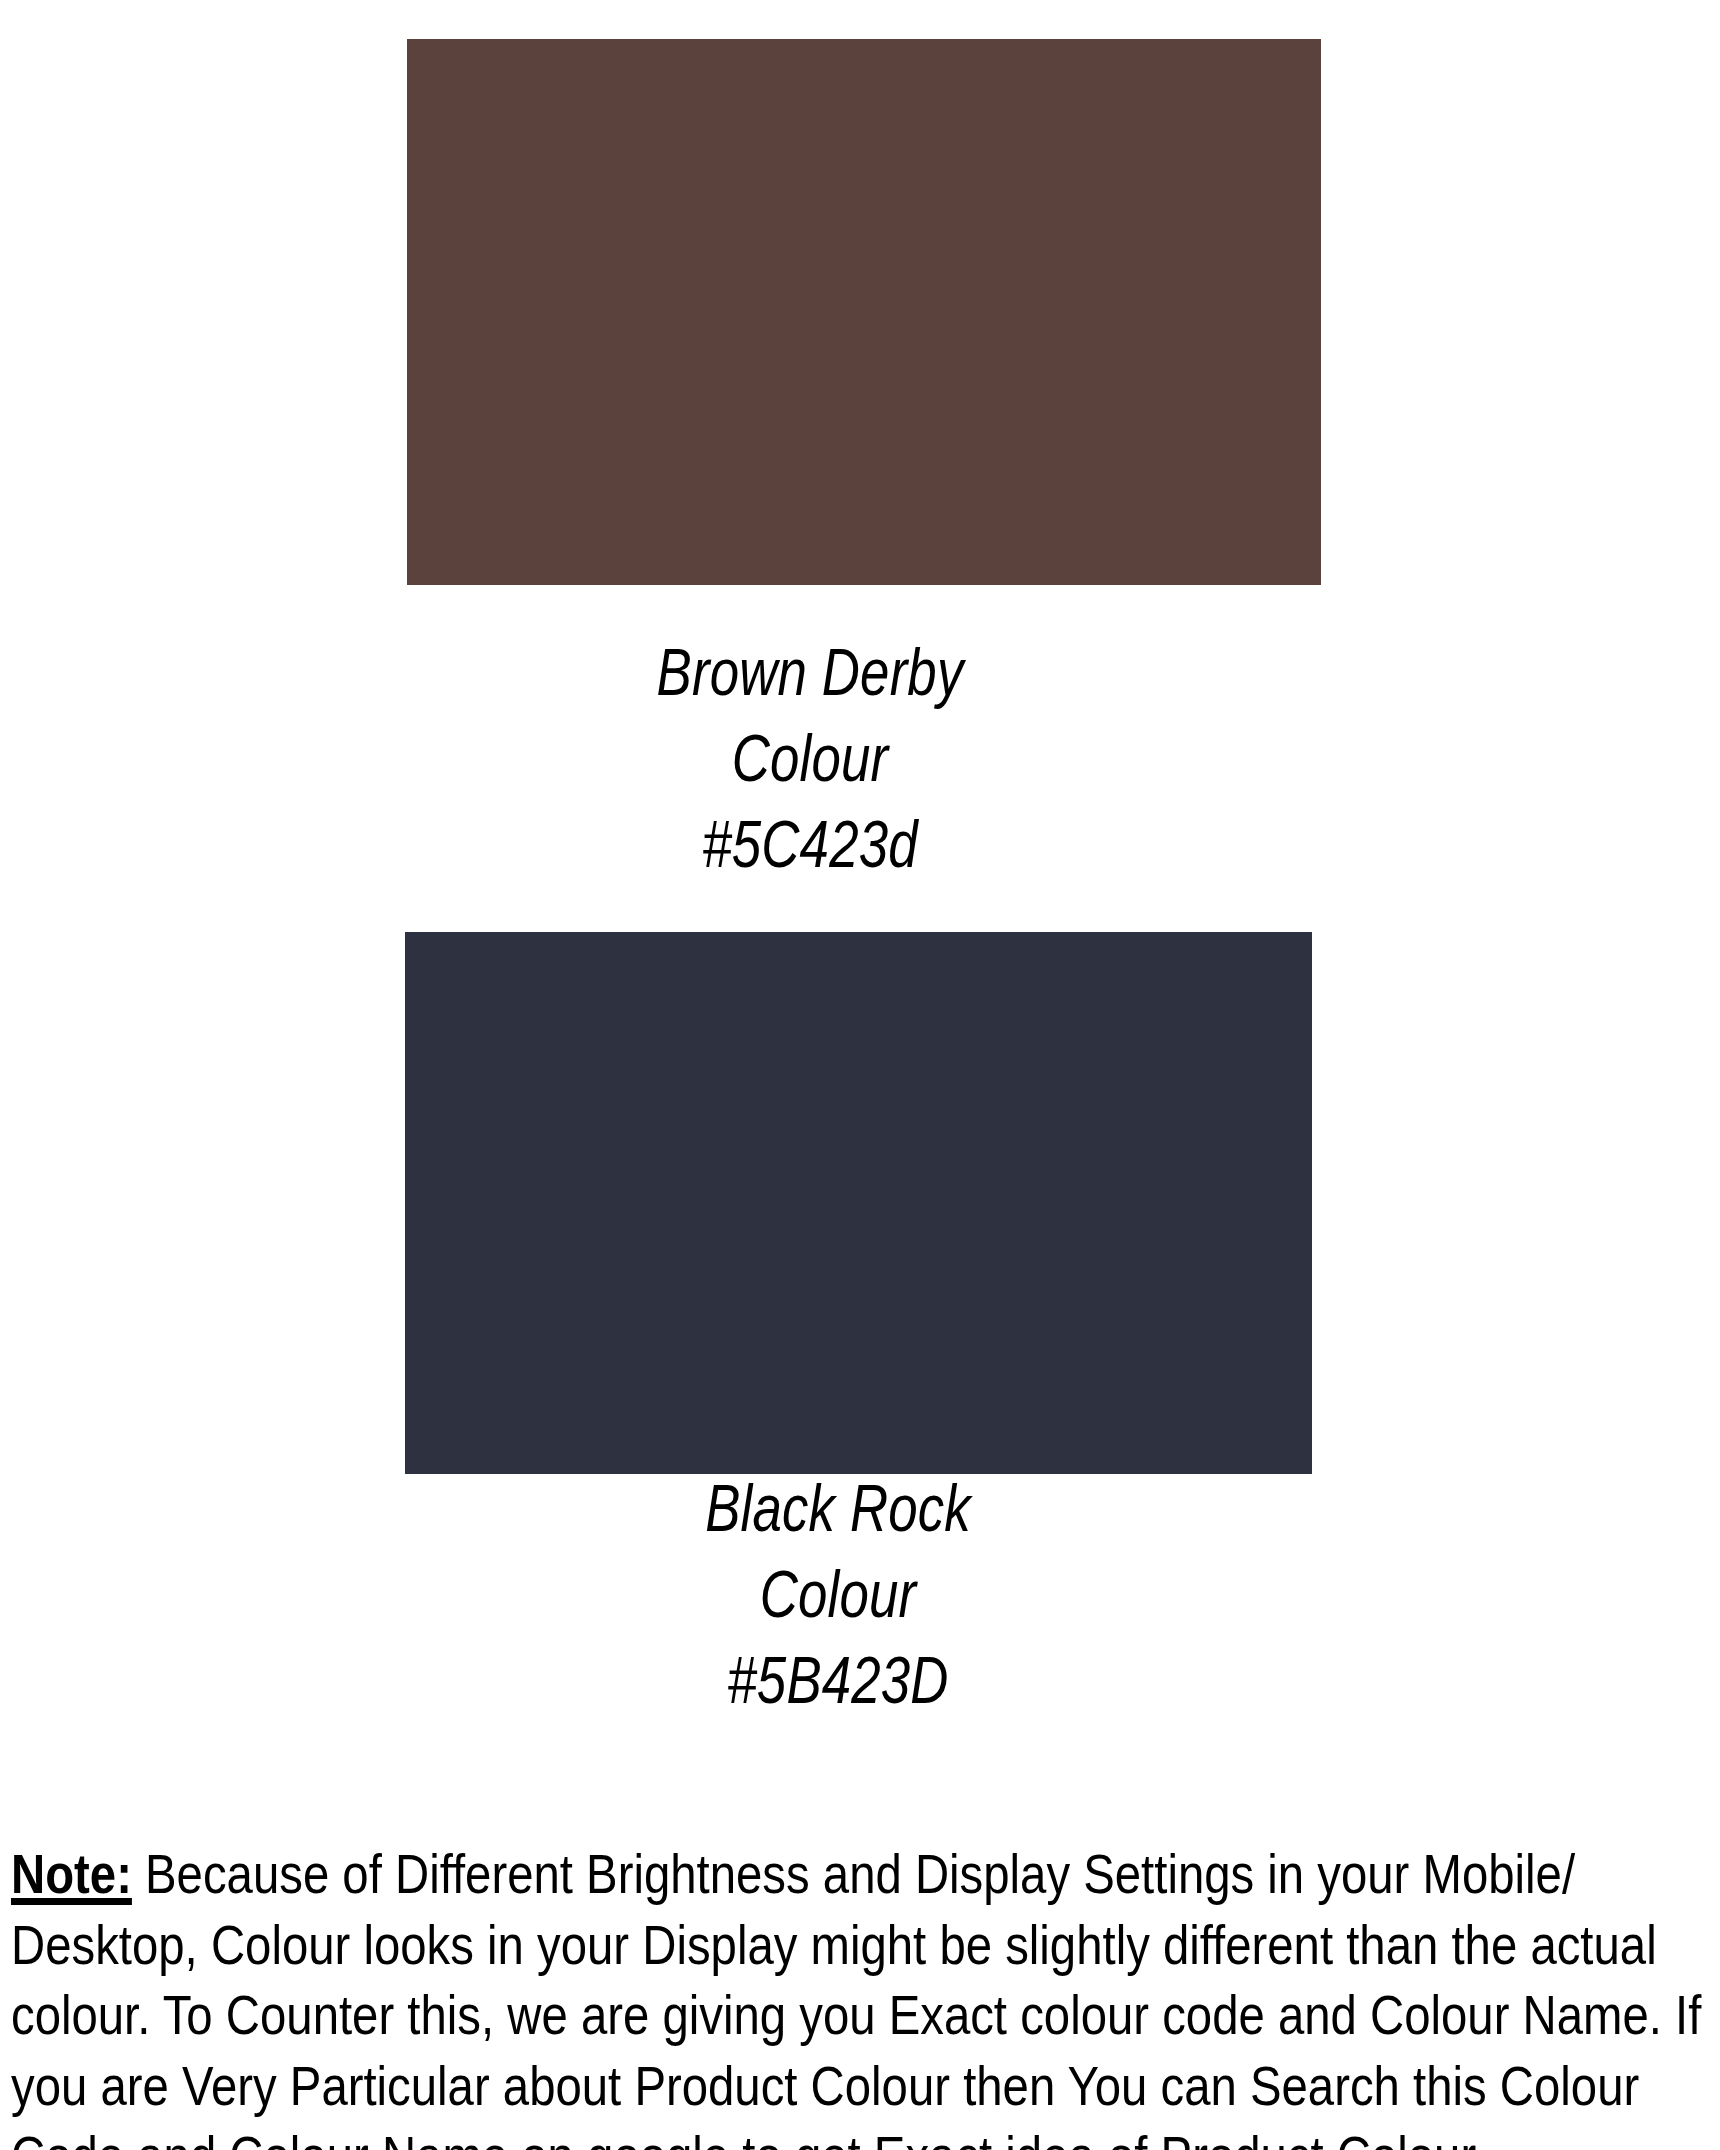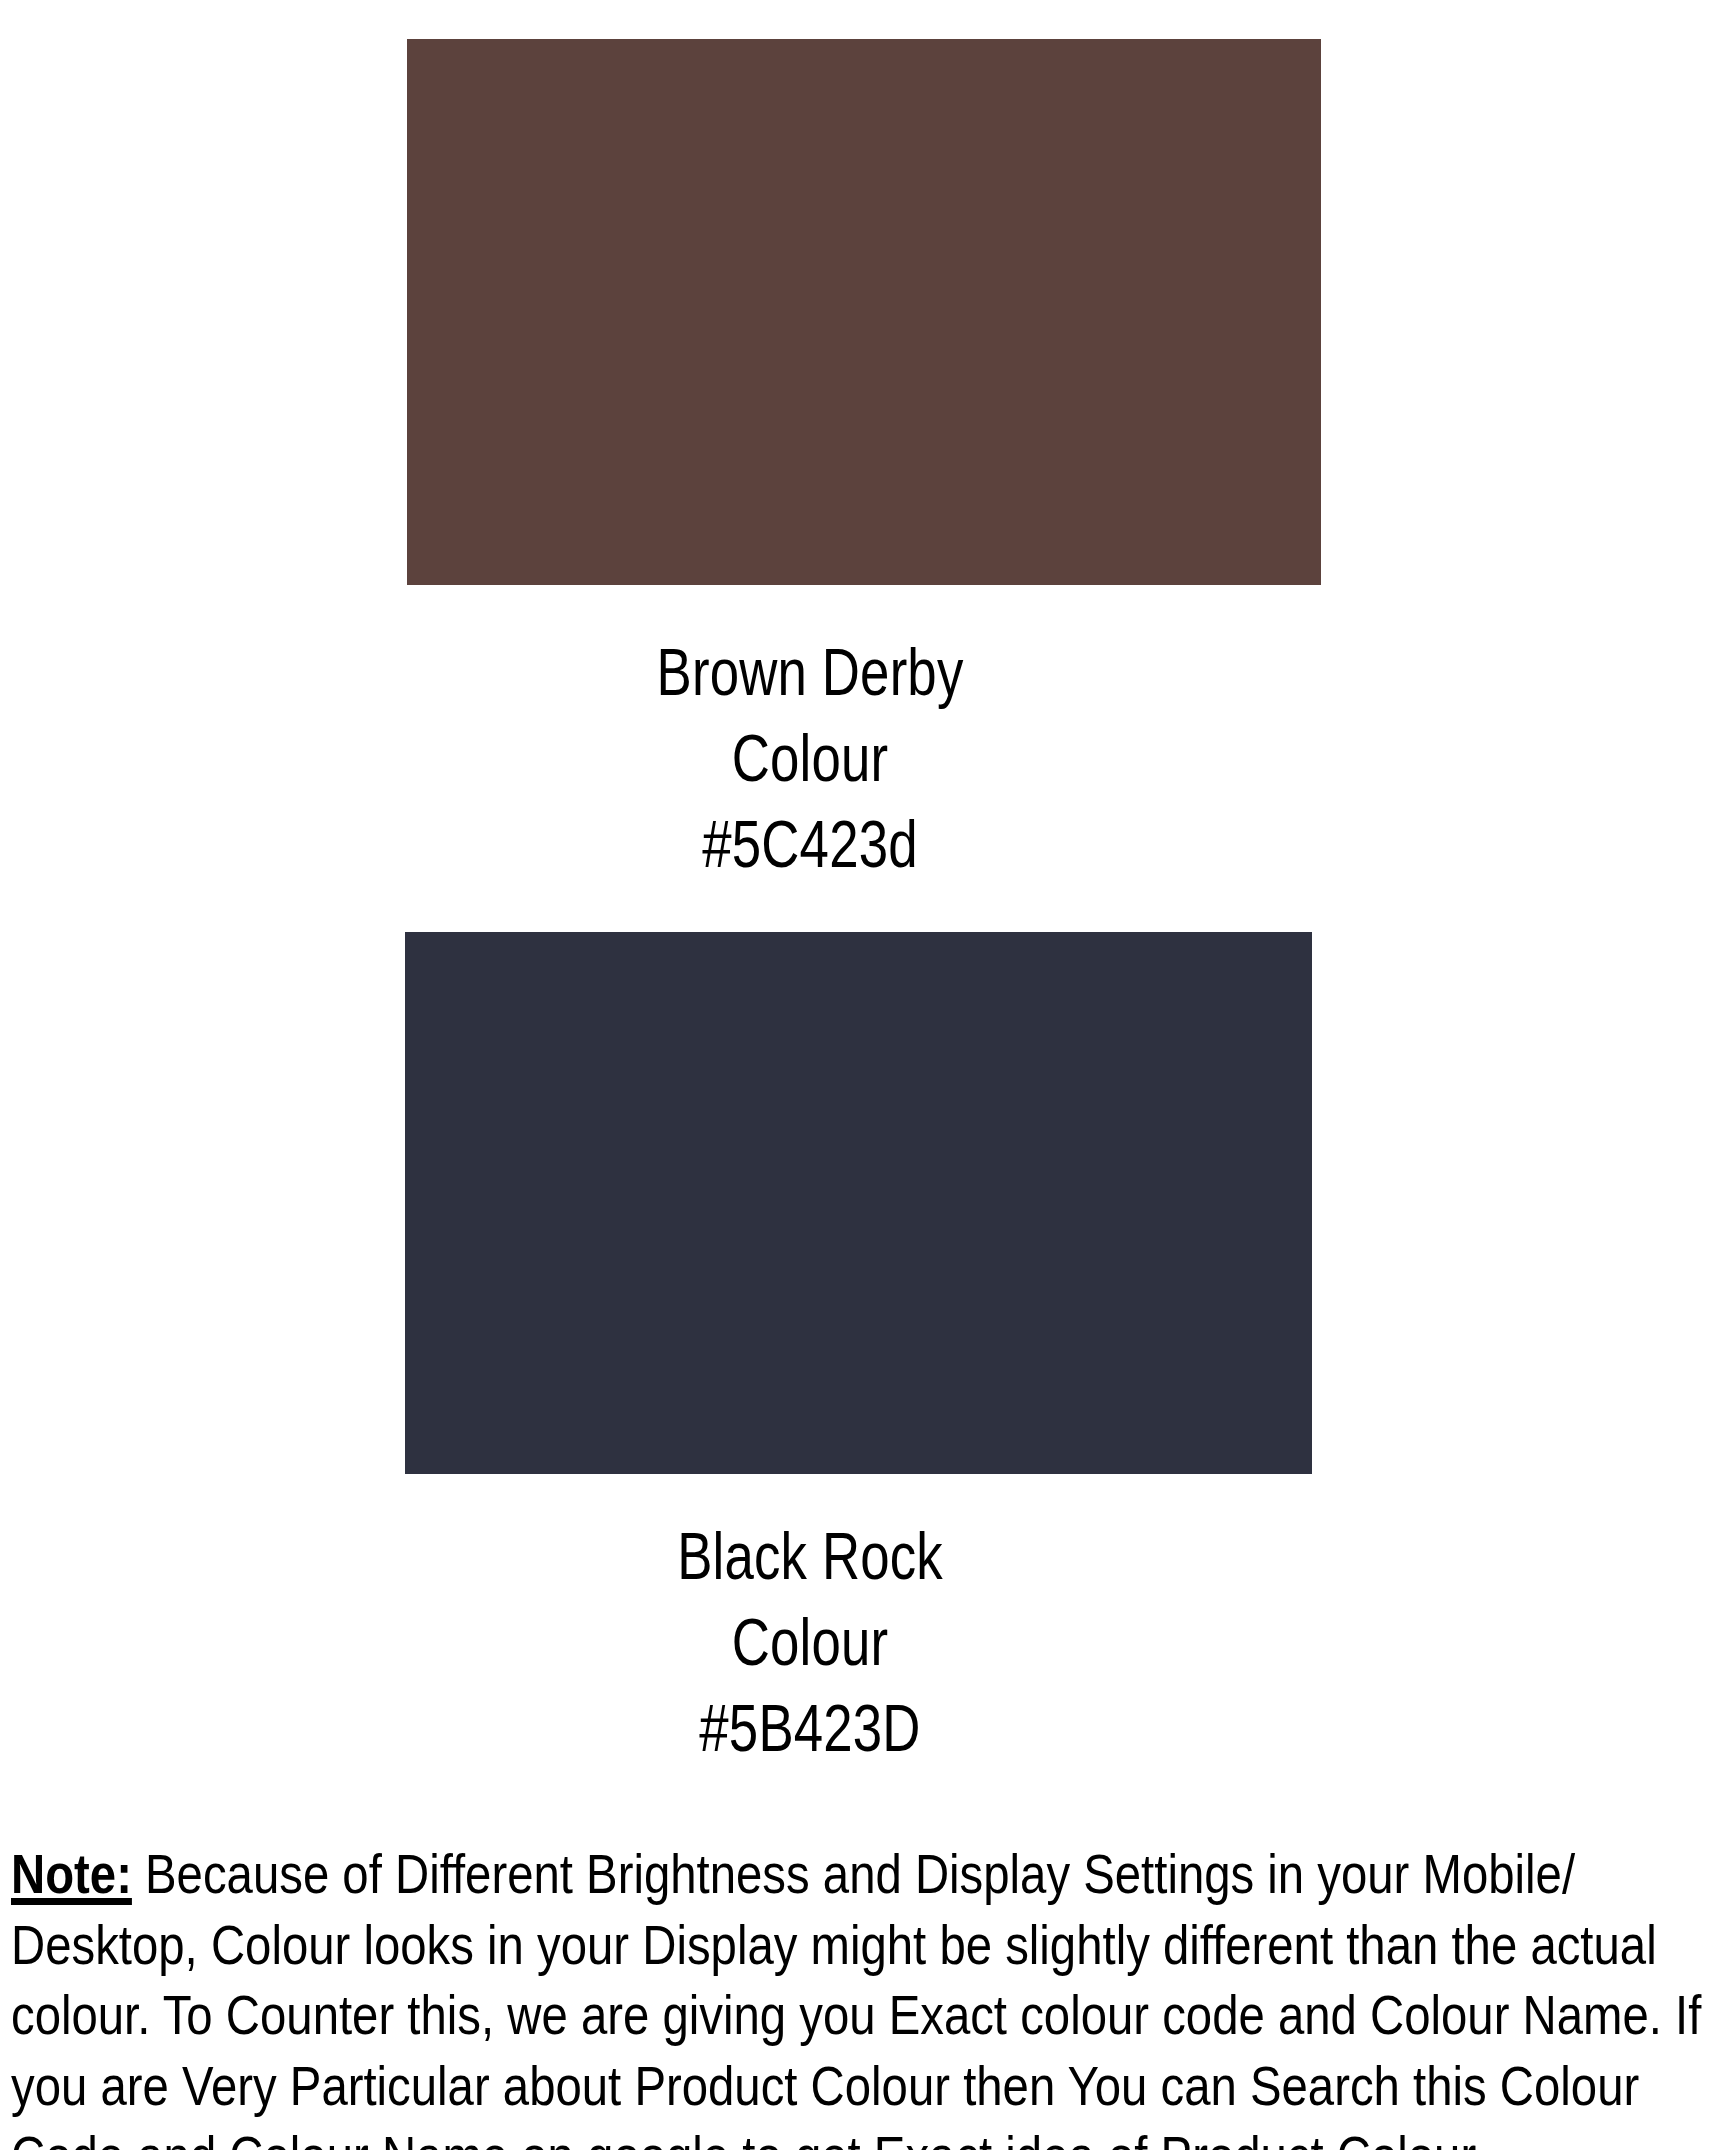--- a/index.html
+++ b/index.html
@@ -45,31 +45,32 @@
   
   .caption {
     position: absolute;
     left: 0;
     width: 1620px;
     text-align: center;
     font-family: "Liberation Sans", "DejaVu Sans", sans-serif;
     font-weight: 400;
     color: #000000;
     letter-spacing: 0.2px;
+    font-style: italic;
   }
   .caption .line {
     display: block;
     font-size: 66px;
     line-height: 1.30;
     transform: scaleX(0.80);
     transform-origin: center center;
     white-space: nowrap;
   }
   #caption-brown-derby { top: 630px; }
-  #caption-black-rock  { top: 1514px; }
+  #caption-black-rock  { top: 1466px; padding-left: 28px; }
 
   
   #note-block {
     position: absolute;
     left: 10.5px;
     top: 1839px;
     width: 1701px;
     font-family: "Liberation Sans", "DejaVu Sans", sans-serif;
     font-size: 56px;
     line-height: 1.26;

